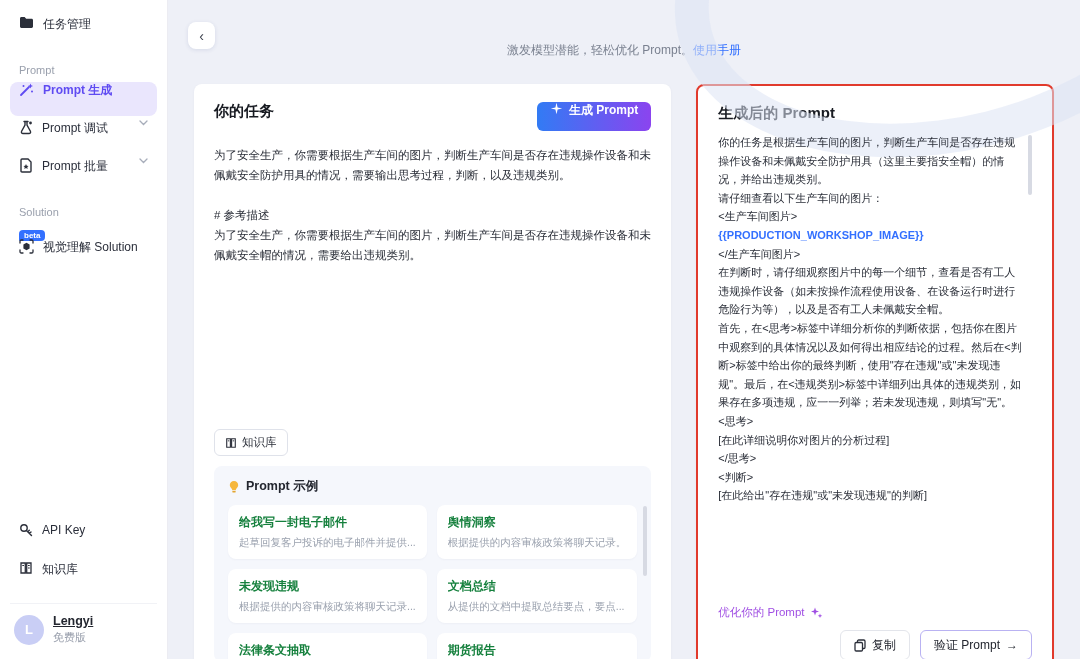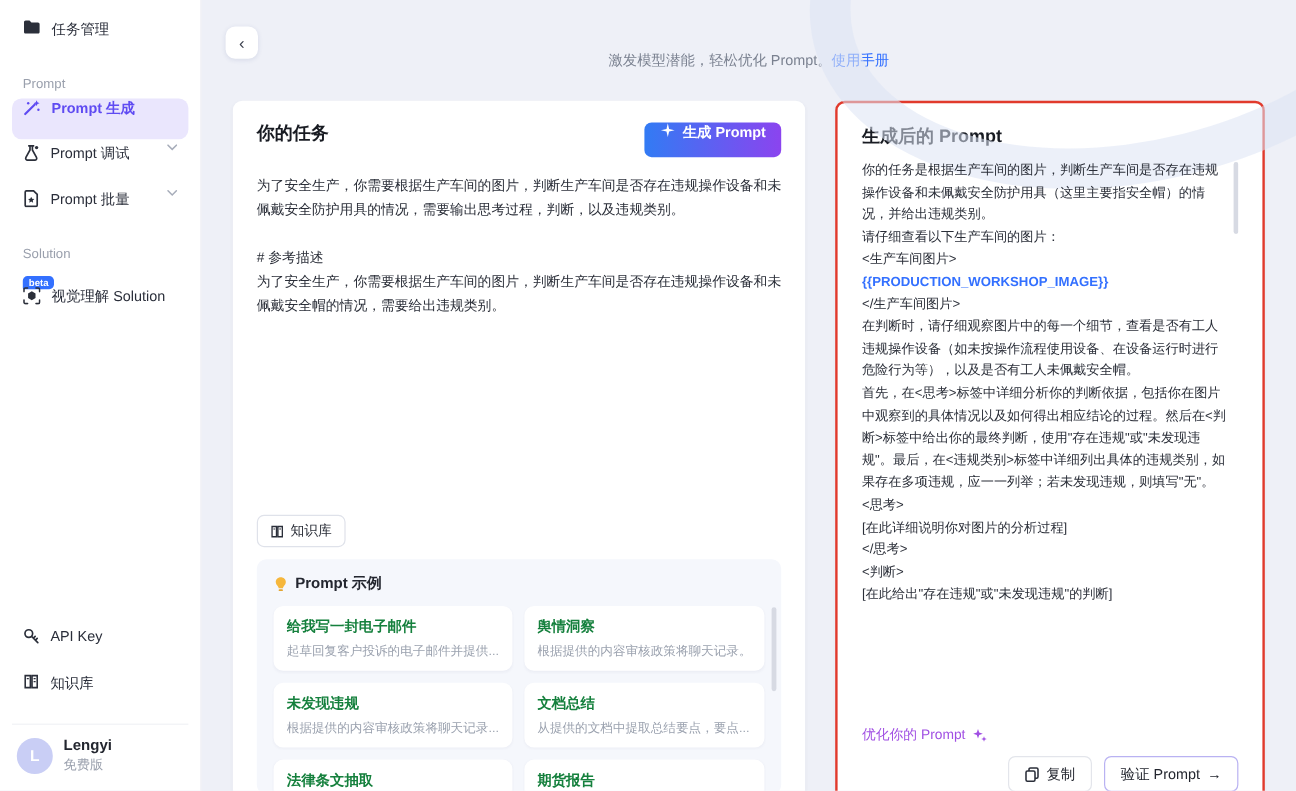--- a/index.html
+++ b/index.html
@@ -29,21 +29,21 @@
   .beta-badge {
     display:inline-block; background:#3370ff; color:#fff; font-size:8px; line-height:11px;
     padding:0 5px; border-radius:4px 4px 4px 1px; margin:6px 0 -2px 9px; font-weight:bold;
   }
   .sidebar-bottom { margin-top:auto; }
   .user-row { display:flex; align-items:center; gap:9px; padding:10px 4px 2px 4px; border-top:1px solid #f1f2f6; margin-top:8px; cursor:pointer; }
   .avatar {
     width:30px; height:30px; border-radius:50%; background:#c9cef5; color:#ffffff;
     font-size:13px; font-weight:bold; display:flex; align-items:center; justify-content:center;
   }
-  .user-name { font-size:12.5px; font-weight:bold; color:#23262f; }
+  .user-name { font-size:12.5px; font-weight:bold; color:#23262f;text-decoration:underline; }
   .user-plan { font-size:11px; color:#9aa0ad; margin-top:2px; }
 
   
   .main { flex:1; position:relative; overflow:hidden; padding:0 26px; }
   .swoosh {
     position:absolute; right:-150px; top:-210px; width:560px; height:360px;
     border-radius:50%; border:34px solid #dde4f4; opacity:.55; transform:rotate(-14deg);
     pointer-events:none;
   }
   .back-btn {

